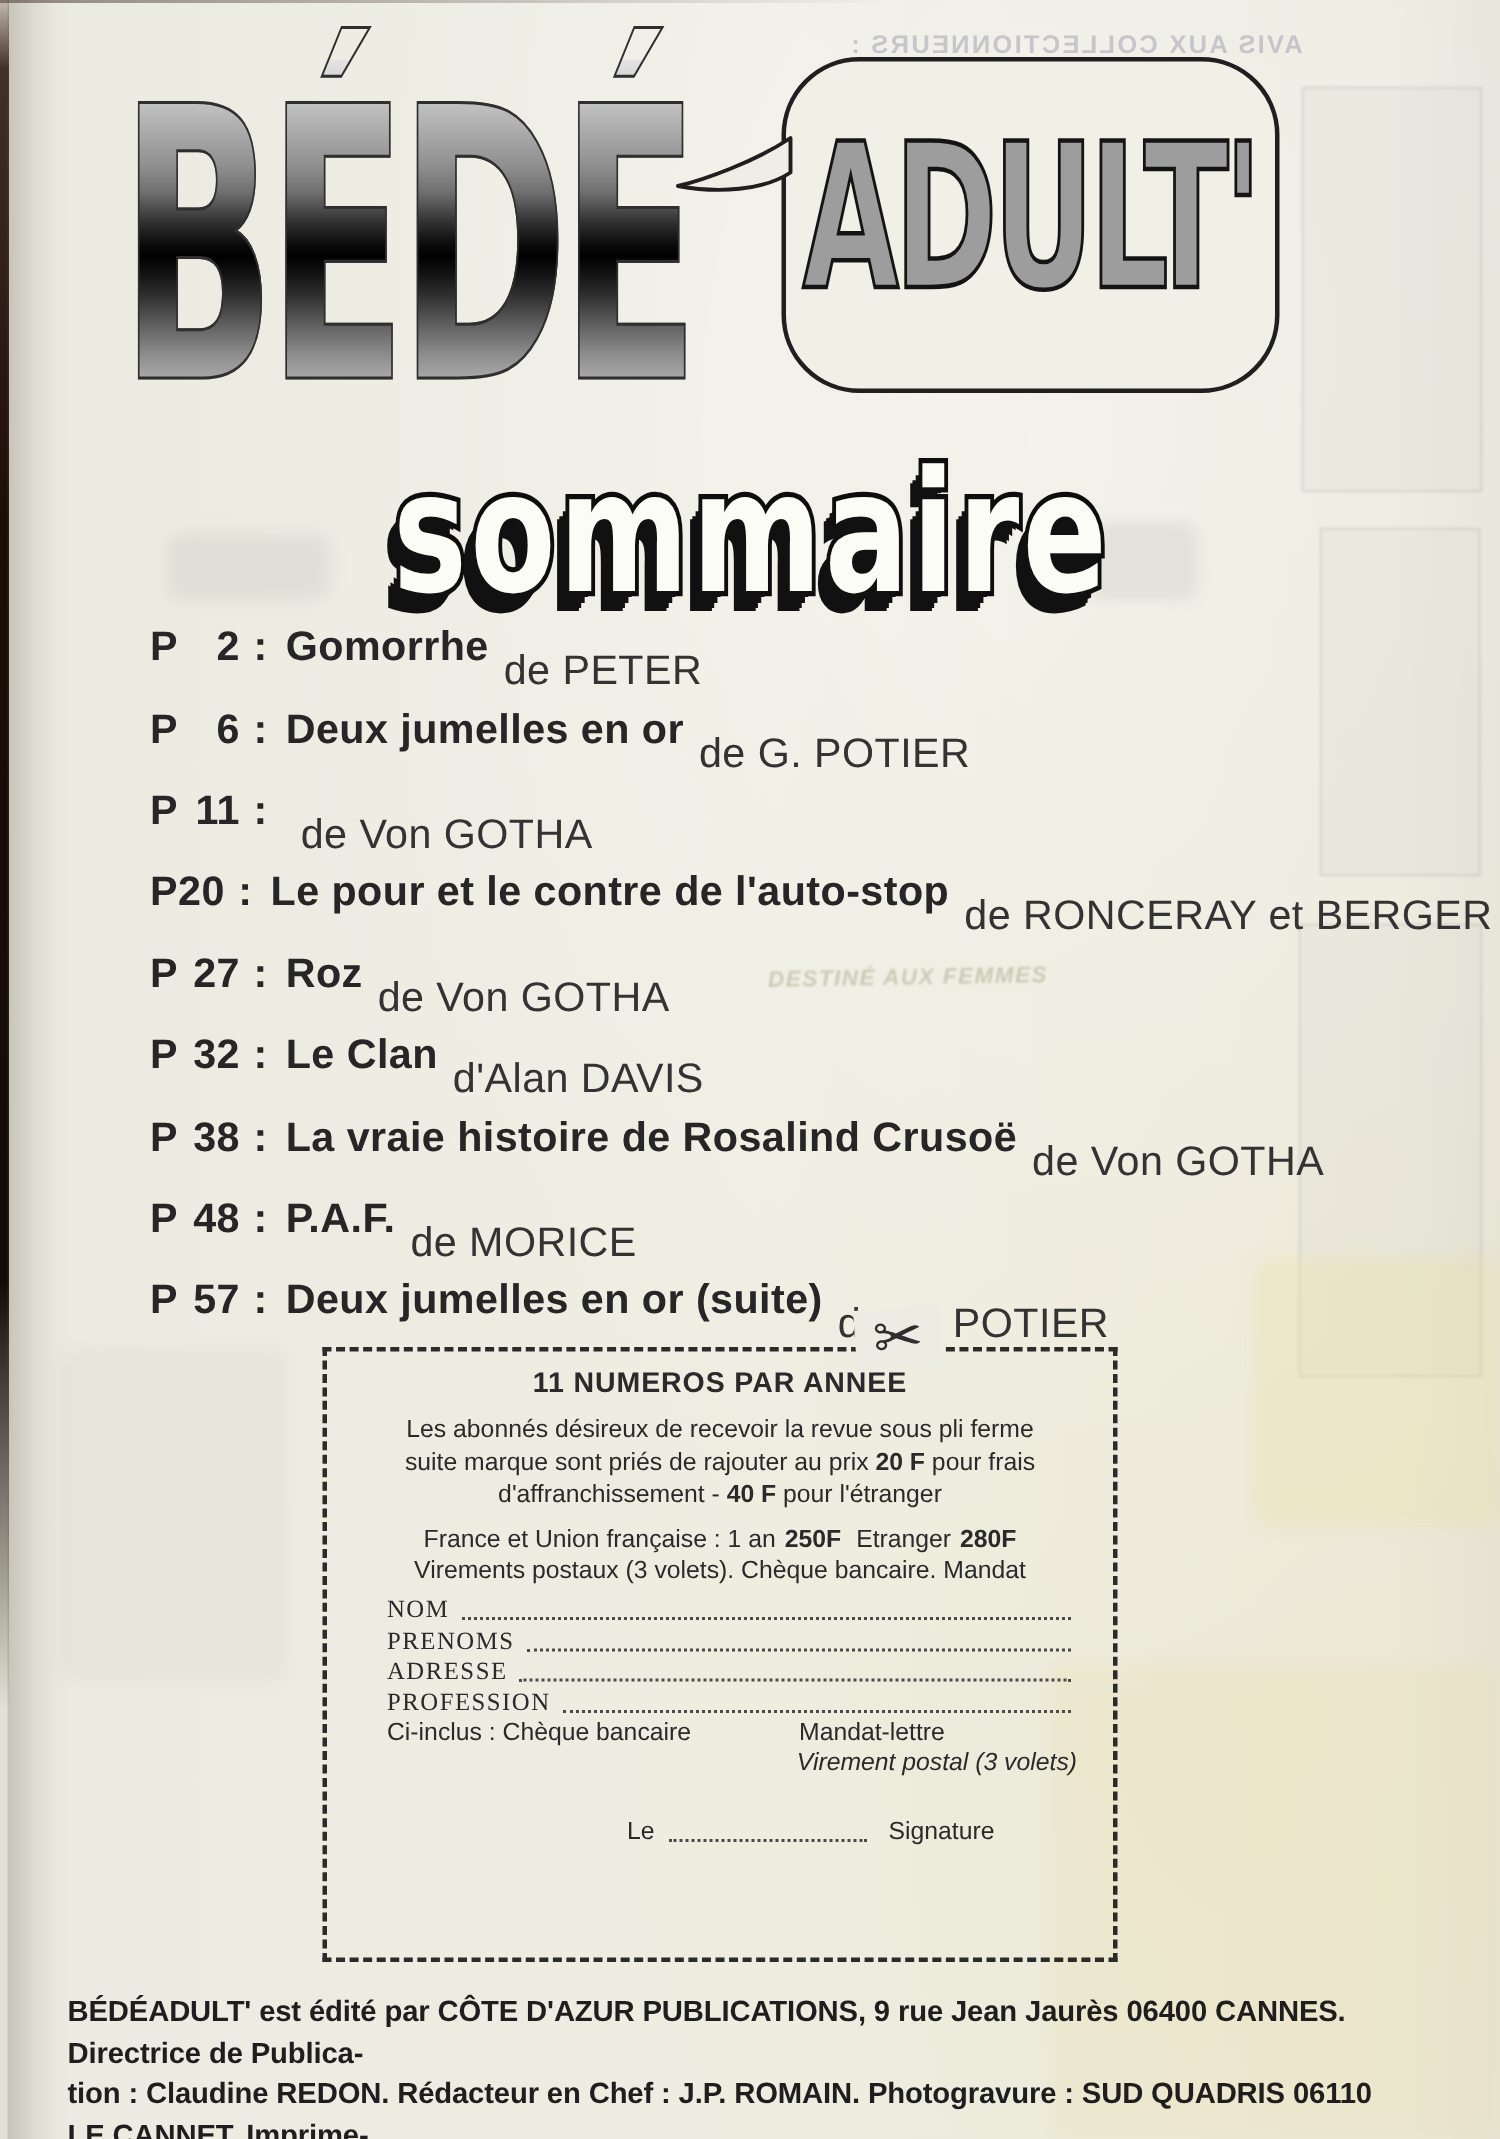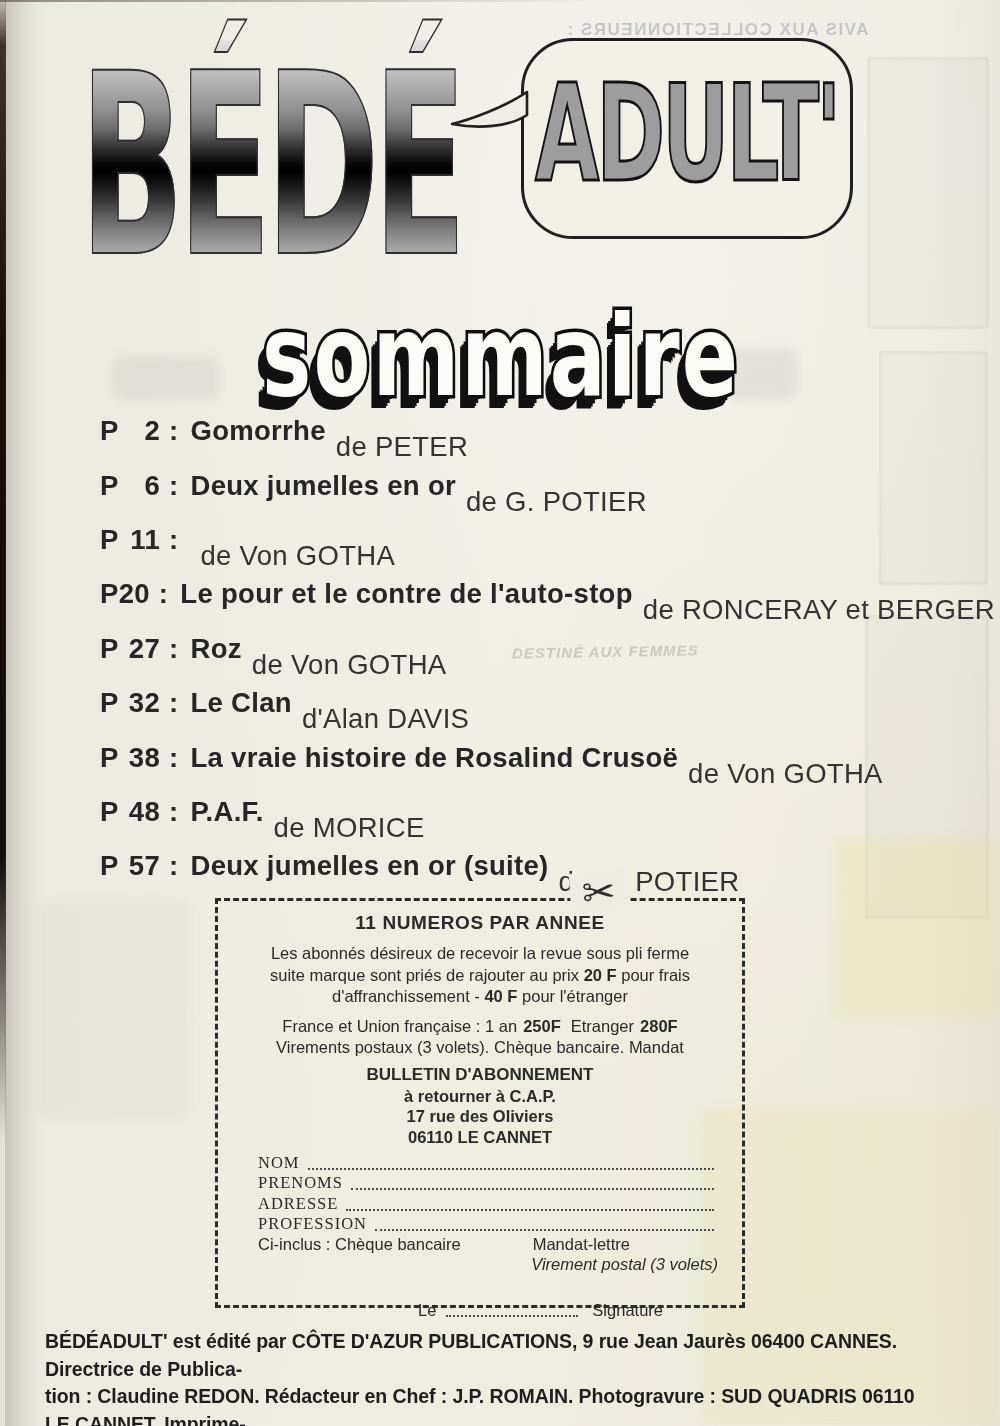--- a/index.html
+++ b/index.html
@@ -43,21 +43,21 @@
     background:linear-gradient(180deg,
       #e3e3e3 0%,#c6c6c6 10%,#ababab 19%,#8f8f8f 28%,#6f6f6f 35%,
       #303030 43%,#0a0a0a 49%,#000 52%,#141414 57%,#333 63%,
       #5f5f5f 70%,#8d8d8d 78%,#b5b5b5 87%,#d9d9d9 96%,#e6e6e6 100%);
     -webkit-background-clip:text;background-clip:text;
     color:transparent;-webkit-text-fill-color:transparent;
     -webkit-text-stroke:2px #2f2f2f;
   }
   
   .bubble{
-    position:absolute;left:521px;top:38px;width:332px;height:201px;box-sizing:border-box;
+    position:absolute;left:521px;top:38px;width:332px;height:224px;box-sizing:border-box;
     border:3px solid #1f1f1f;border-radius:52px;background:rgba(240,239,231,0.9);
     display:flex;align-items:center;justify-content:center;
   }
   .bubble-tail{position:absolute;left:449px;top:86px;width:80px;height:50px;z-index:3;}
   .adult{
     font-family:"DejaVu Sans",sans-serif;font-weight:bold;font-size:134px;line-height:1;
     letter-spacing:-5px;transform:scaleX(0.62);transform-origin:center;
     color:#9d9d9d;-webkit-text-stroke:3px #141414;padding-bottom:10px;
   }
   
@@ -216,26 +216,20 @@
       <div>
         <span>d'affranchissement - </span><b>40 F</b><span> pour l'étranger</span>
       </div>
     </div>
 
     <div class="c-tarif">
       <span>France et Union française : 1 an</span><b>250F</b><span class="etr">Etranger</span><b>280F</b>
     </div>
     <div class="c-pay">Virements postaux (3 volets). Chèque bancaire. Mandat</div>
 
-    <div class="c-bulletin">
-      <div class="b1">BULLETIN D'ABONNEMENT</div>
-      <div>à retourner à C.A.P.</div>
-      <div>17 rue des Oliviers</div>
-      <div>06110 LE CANNET</div>
-    </div>
 
     <div class="c-form">
       <div class="frow">
         <span>NOM</span>
           <span class="dots"></span>
       </div>
       <div class="frow">
         <span>PRENOMS</span>
           <span class="dots"></span>
       </div>

